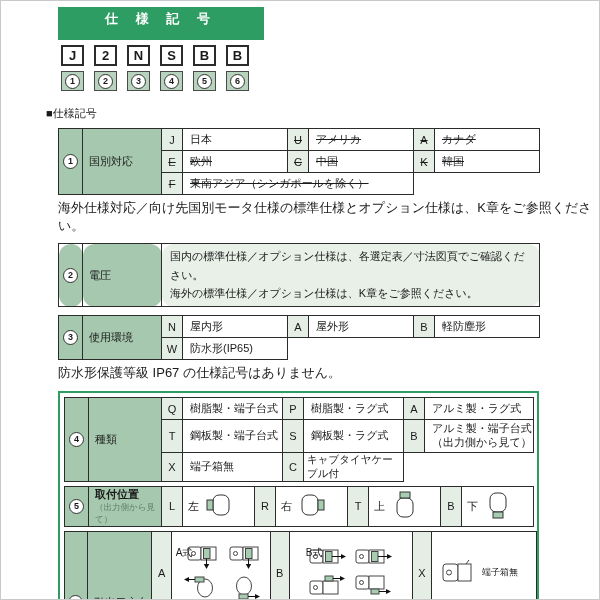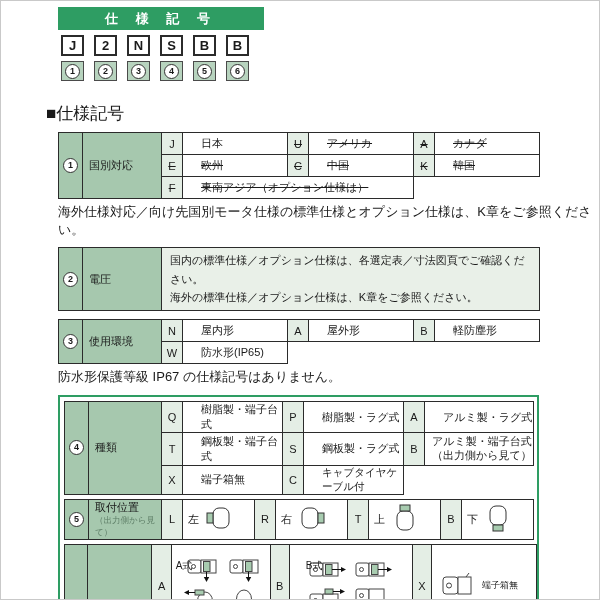--- a/index.html
+++ b/index.html
@@ -5,52 +5,52 @@
   html,body{margin:0;padding:0;}
   body{
     width:600px;height:600px;background:#fff;position:relative;
     font-family:"Liberation Sans","DejaVu Sans",sans-serif;
     color:#1a1a1a;font-size:11px;box-sizing:border-box;
     border:1px solid #c9c9c9;overflow:hidden;
   }
   
   .spec{margin:6px 0 0 57px;width:206px;}
   .spec-title{background:#2E9D63;color:#fff;text-align:center;font-weight:bold;
-    font-size:13px;letter-spacing:7px;height:23px;line-height:23px;}
+    font-size:13px;letter-spacing:7px;height:33px;line-height:23px;}
   .row6{display:flex;gap:10px;margin-top:5px;margin-left:3px;}
   .lbox{width:19px;height:17px;border:2px solid #2b2b2b;background:#fff;font-weight:bold;
     font-size:13px;display:flex;align-items:center;justify-content:center;}
   .nbox{width:21px;height:18px;border:1px solid #4a4a4a;background:#B7D3BE;
     display:flex;align-items:center;justify-content:center;}
   .circ{display:inline-flex;width:13px;height:13px;border-radius:50%;border:1px solid #333;
     background:#fff;font-size:9px;font-weight:bold;align-items:center;justify-content:center;line-height:1;}
   
-  .sech{margin:21px 0 7px 45px;font-size:17px;}
+  .sech{margin:15px 0 7px 45px;font-size:11px;}
   .note{margin:4px 0 0 57px;font-size:13px;}
   
   table.t{border-collapse:collapse;margin-left:57px;table-layout:fixed;font-size:11px;}
   .t td{border:1px solid #2b2b2b;padding:0;height:21px;overflow:hidden;vertical-align:middle;}
   td.c{background:#A6C8AE;text-align:center;}
   td.lbl{background:#A6C8AE;padding-left:6px;}
   td.k{background:#E4EEE5;text-align:center;}
-  td.v{padding-left:18px;background:#fff;}
+  td.v{padding-left:7px;background:#fff;}
   td.ghost{border:none;background:transparent;}
   .struck{text-decoration:line-through;}
-  .t2 td{height:44px;}
+  .t2 td{height:44px;border-radius:12px;}
   .t2 td.v2{background:#E9F0E8;padding:3px 8px;line-height:1.7;}
   
   .gbox{margin:9px 0 0 57px;width:481px;border:2px solid #2E9D63;box-sizing:border-box;
     padding-bottom:6px;background:#fff;}
   .gbox-head{display:flex;align-items:stretch;}
   .tbox-label{border:1px solid #2b2b2b;border-top:none;background:#F3F8F3;font-weight:bold;
     letter-spacing:2px;padding:3px 9px;font-size:12px;}
   .tbox-note{padding:4px 0 0 10px;font-size:10.5px;}
   .gbox table.t{margin-left:4px;margin-top:4px;}
   .lbls{font-size:8.5px;color:#5d7d66;}
-  .lblb{font-weight:normal;}
+  .lblb{font-weight:bold;}
   .twol{line-height:1.25;padding:2px 0 2px 7px;}
   .pos{display:flex;align-items:center;gap:5px;padding-left:5px;}
   .t5 td{height:38px;}
   .t6 td{height:58px;}
   .dgm{position:relative;height:58px;}
   .dlab{position:absolute;top:2px;left:4px;font-size:10px;}
   .dsvg{display:block;margin:0 auto;}
   .xcell{display:flex;align-items:center;gap:6px;padding-left:10px;}
   .xtext{font-size:9px;}
   svg{shape-rendering:geometricPrecision;}
@@ -117,21 +117,21 @@
   <tr>
     <td class="k struck">E</td>
     <td class="v struck">欧州</td>
     <td class="k struck">C</td>
     <td class="v struck">中国</td>
     <td class="k struck">K</td>
     <td class="v struck">韓国</td>
   </tr>
   <tr>
     <td class="k struck">F</td>
-    <td class="v struck" colspan="3">東南アジア（オプション仕様は）</td>
+    <td class="v struck" colspan="3">東南アジア（シンガポールを除く）</td>
     <td class="ghost" colspan="2"></td>
   </tr>
 </tbody>
   </table>
 <div class="note">海外仕様対応／向け先国別モータ仕様の標準仕様とオプション仕様は、K章をご参照ください。</div>
 
 <table class="t t2" style="margin-top:8px">
   <colgroup>
       <col style="width:24px">
       <col style="width:79px">
@@ -216,21 +216,21 @@
         <div class="twol">
           <div>アルミ製・端子台式</div>
           <div>（出力側から見て）</div>
         </div>
       </td>
     </tr>
     <tr>
       <td class="k">X</td>
       <td class="v">端子箱無</td>
       <td class="k">C</td>
-      <td class="v" style="padding-left:18px;font-size:10.5px">キャブタイヤケーブル付</td>
+      <td class="v" style="padding-left:3px;font-size:10.5px">キャブタイヤケーブル付</td>
       <td class="ghost" colspan="2"></td>
     </tr>
   </tbody>
     </table>
 
   <table class="t t5" style="margin-left:4px">
     <colgroup>
         <col style="width:24px">
         <col style="width:73px">
         <col style="width:21px">

